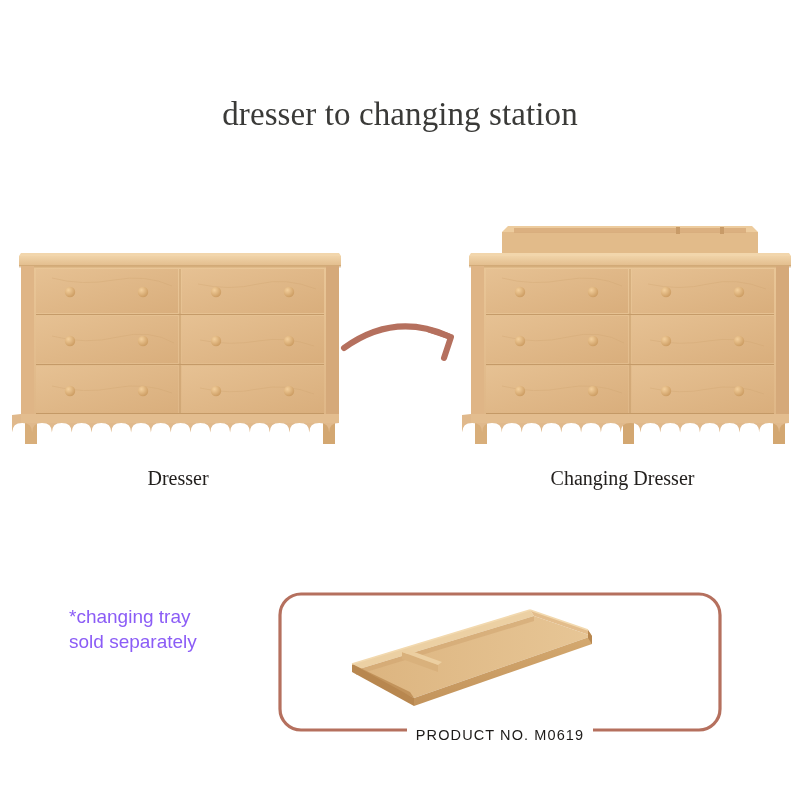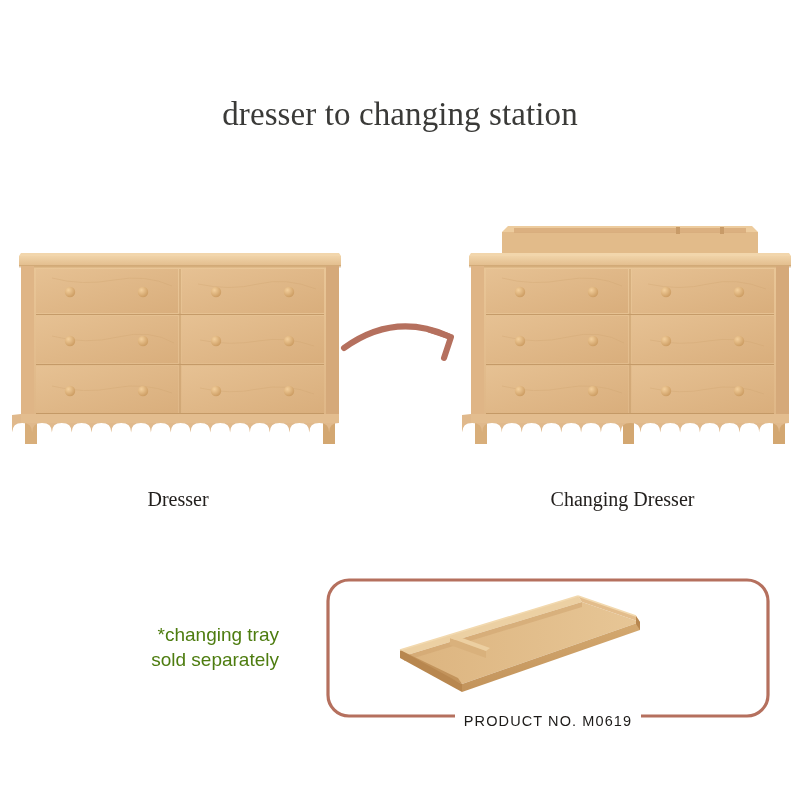--- a/index.html
+++ b/index.html
@@ -15,37 +15,37 @@
     position:absolute;left:0;top:66px;width:800px;
     text-align:center;color:#3a3a38;
     font-family:"Liberation Serif", serif;
     font-size:33px;line-height:41px;font-weight:400;
     letter-spacing:.1px;
   }
   .headline .l2{display:block;margin-top:28px;}
 
   
   .caption{
-    position:absolute;top:488px;
+    position:absolute;top:467px;
     font-family:"Liberation Serif", serif;
     font-size:20px;color:#23201e;text-align:center;
   }
   .cap-left{left:78px;width:200px;}
   .cap-right{left:520px;width:205px;}
 
   
   .note{
-    position:absolute;left:69px;top:622px;width:210px;
+    position:absolute;left:69px;top:604px;width:210px;
     font-family:"Liberation Sans", sans-serif;
-    font-size:19px;line-height:25px;color:#4d7c0f;text-align:right;
+    font-size:19px;line-height:25px;color:#8b5cf6;
   }
   .note span{display:block;}
 
   
-  .callout{position:absolute;left:278px;top:578px;width:444px;height:140px;margin-left:48px;}
+  .callout{position:absolute;left:278px;top:592px;width:444px;height:140px;}
   .callout svg{position:absolute;inset:0;}
   .callout-label{
     position:absolute;left:0;bottom:-11px;width:444px;text-align:center;
     font-family:"Liberation Sans", sans-serif;
     font-size:14.5px;letter-spacing:1.1px;color:#1d1b19;
   }
   .callout-label span{background:#ffffff;padding:0 9px;}
 
   
   .art{position:absolute;}

